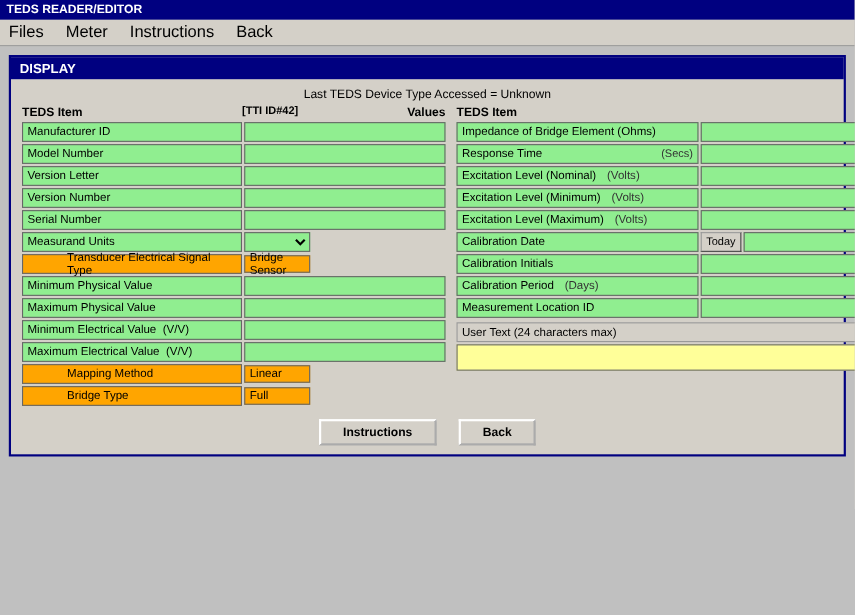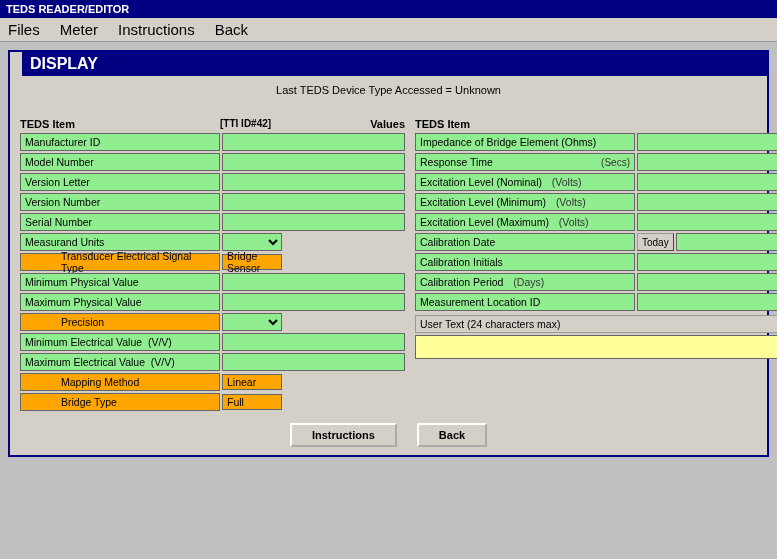--- a/index.html
+++ b/index.html
@@ -33,30 +33,29 @@
     .outer-window {
       margin: 8px;
       border: 2px solid #000080;
       background: #d4d0c8;
     }
     .display-header {
       background: #000080;
       color: white;
       font-weight: bold;
       padding: 3px 8px;
-      font-size: 16px;
-      margin-left: 12px;
+      font-size: 12px;
     }
     .content {
       padding: 8px 10px;
     }
     .last-teds {
       text-align: center;
       font-size: 11px;
-      margin-bottom: 22px;
+      margin-bottom: 4px;
     }
     .columns {
       display: flex;
       gap: 10px;
     }
     .col {
       flex: 1;
     }
     .row {
       display: flex;
@@ -240,26 +239,20 @@
         <div class="row">
           <div class="label-cell">Minimum Physical Value</div>
           <input class="input-cell green" type="text" value="" style="">
         </div>
 
         <div class="row">
           <div class="label-cell">Maximum Physical Value</div>
           <input class="input-cell green" type="text" value="" style="">
         </div>
 
-        <div class="row">
-          <div class="label-cell orange">Precision</div>
-          <select class="select-cell" style="background:#90EE90;">
-            <option></option>
-          </select>
-        </div>
 
         <div class="row">
           <div class="label-cell">Minimum Electrical Value&nbsp;&nbsp;(V/V)</div>
           <input class="input-cell green" type="text" value="" style="">
         </div>
 
         <div class="row">
           <div class="label-cell">Maximum Electrical Value&nbsp;&nbsp;(V/V)</div>
           <input class="input-cell green" type="text" value="" style="">
         </div>

